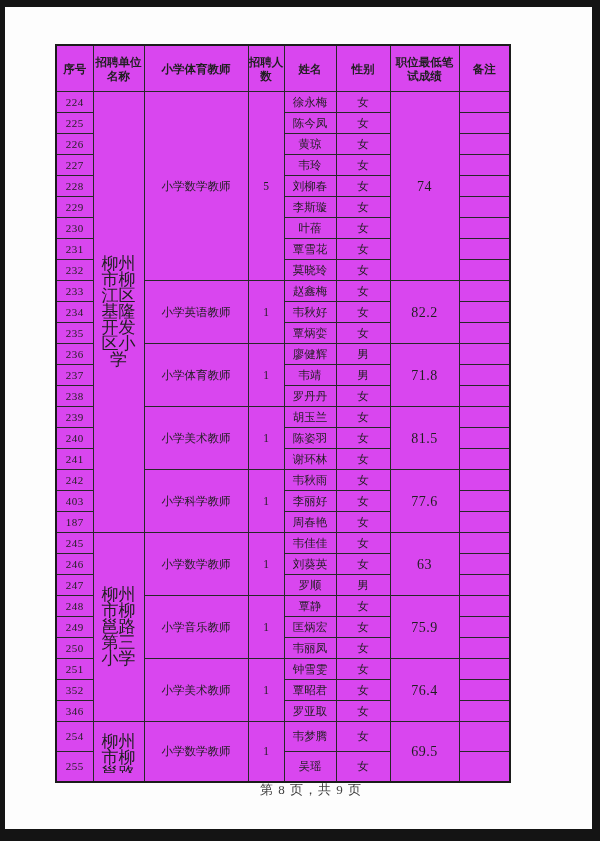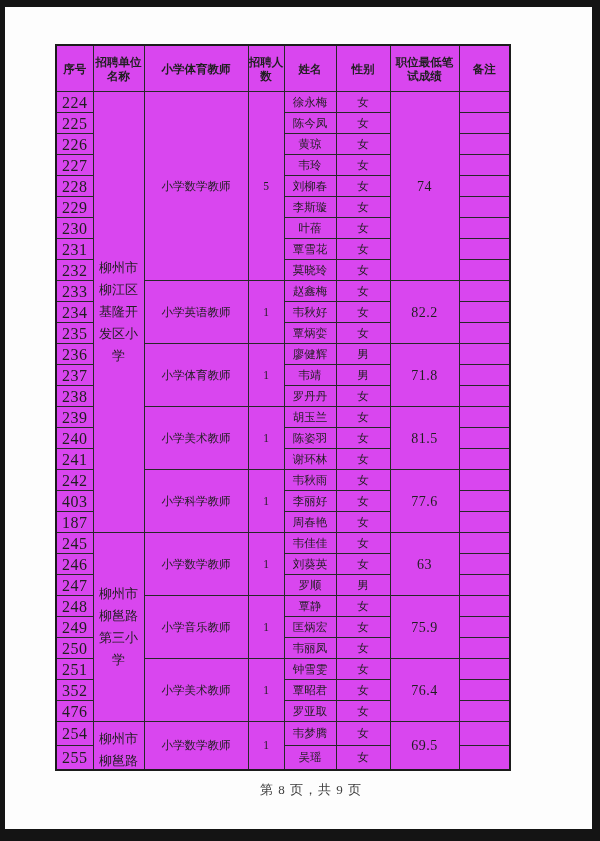--- a/index.html
+++ b/index.html
@@ -23,24 +23,24 @@
     border:1px solid #282828;
     padding:0; text-align:center; vertical-align:middle;
     color:#1f1f1f; overflow:hidden;
   }
   table.recruit { border:2px solid #1c1c1c; }
   thead th {
     height:45px; font-size:11.5px; font-weight:bold;
     line-height:14px; word-break:break-all; padding:0 1px;
   }
   tbody td { height:20px; font-size:11.5px; line-height:13px; }
-  td.c-no { font-size:16px; letter-spacing:0.5px; }
+  td.c-no { font-size:11px; letter-spacing:0.5px; }
   td.c-unit div {
-    width:48px; margin:2px auto; line-height:22px;
-    word-break:break-all; font-size:13px;
+    width:48px; margin:8px auto; line-height:16px;
+    word-break:break-all; font-size:17px;
   }
   td.c-unit.clip { vertical-align:top; }
   td.c-unit.clip div { height:39px; overflow:hidden; padding-top:4px; }
   td.c-pos { word-break:break-all; }
   td.v-row2 { vertical-align:top; padding-top:24px; }
   td.c-score { font-size:14px; letter-spacing:0.5px; }
   .footer {
     position:absolute; left:0; top:781px; width:600px;
     text-align:center; font-size:13px; color:#404040;
     letter-spacing:1px;
@@ -274,21 +274,21 @@
         <td class="c-score" rowspan="3">76.4</td>
         <td class="c-remark"></td>
       </tr>
       <tr>
         <td class="c-no">352</td>
         <td class="c-name">覃昭君</td>
         <td class="c-gender">女</td>
         <td class="c-remark"></td>
       </tr>
       <tr>
-        <td class="c-no">476</td>
+        <td class="c-no">346</td>
         <td class="c-name">罗亚取</td>
         <td class="c-gender">女</td>
         <td class="c-remark"></td>
       </tr>
       <tr>
         <td class="c-no">254</td>
         <td class="c-unit clip" rowspan="2">
           <div>柳州市柳邕路第三小学</div>
         </td>
         <td class="c-pos v-row2" rowspan="2">小学数学教师</td>

